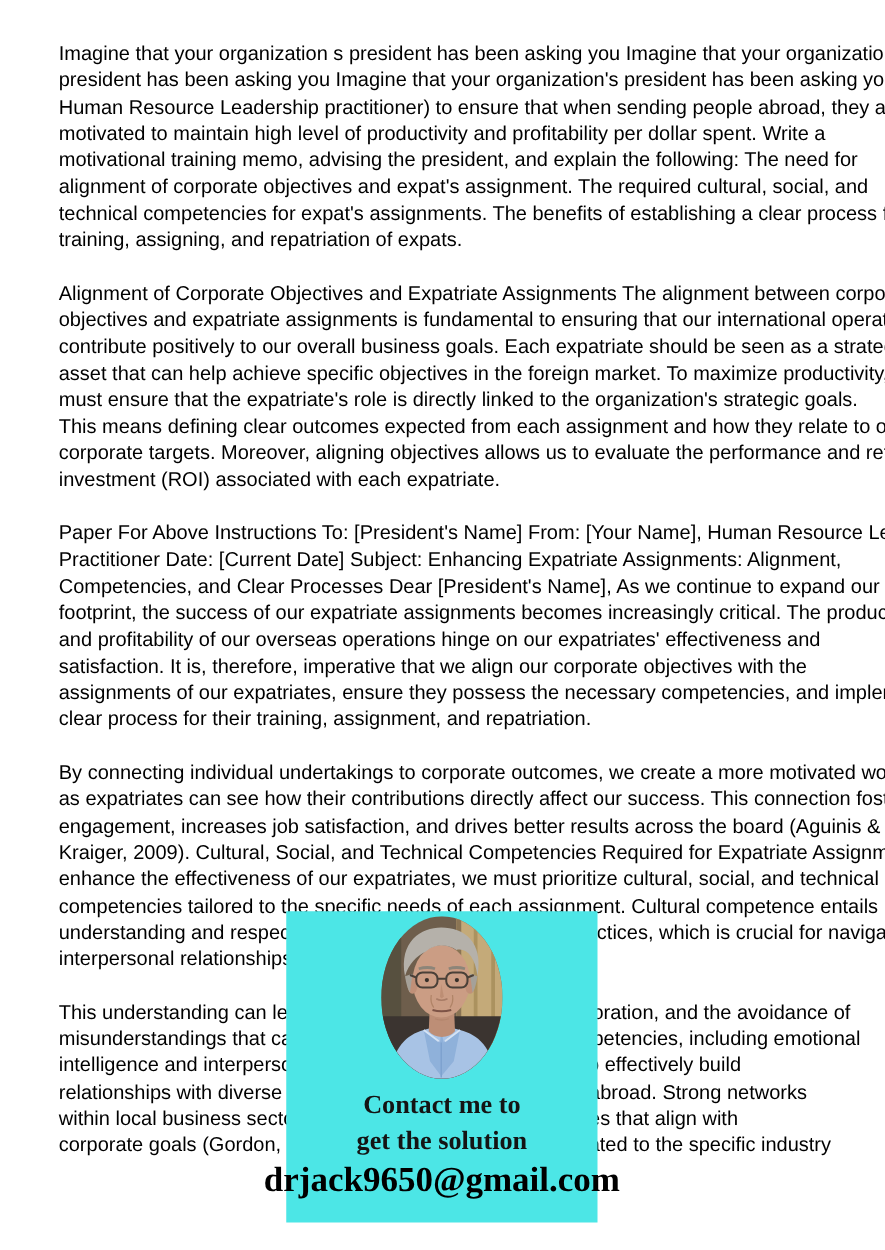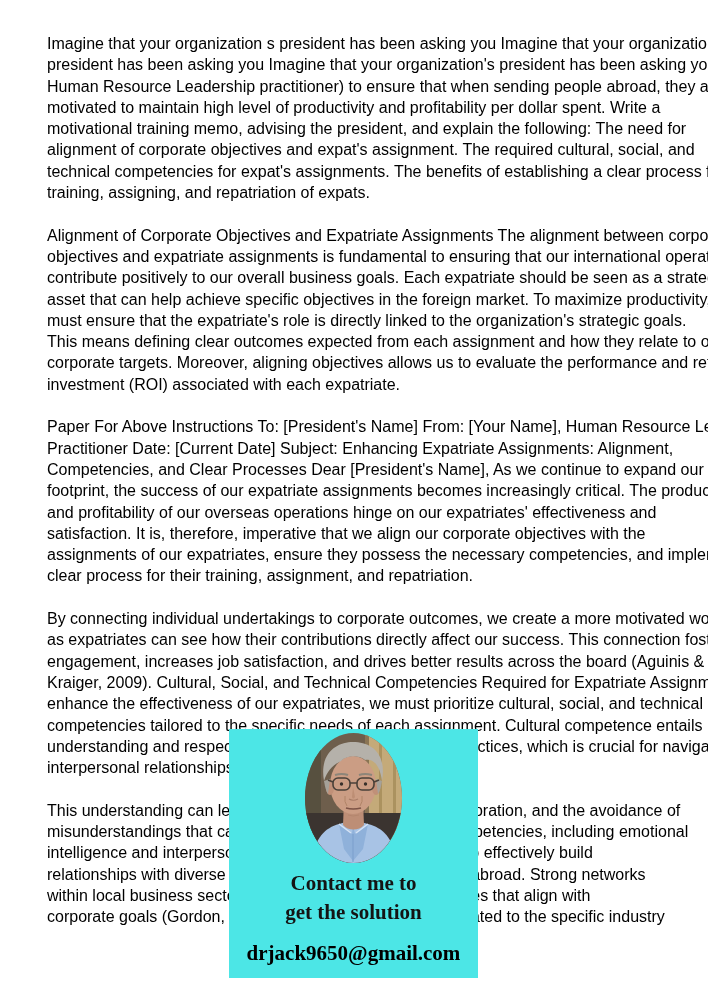--- a/index.html
+++ b/index.html
@@ -41,24 +41,24 @@
     margin-top: 6px;
     font-family: Liberation Serif, serif;
     font-weight: 700;
     font-size: 21px;
     line-height: 29px;
     color: var(--overlay-text, #141414);
     text-align: center;
     white-space: pre-line;
   }
   .email {
-    margin-top: 14px;
+    margin-top: 2px;
     font-family: "Liberation Serif", serif;
     font-weight: 700;
-    font-size: 21px;
+    font-size: 28px;
     color: #000000;
     text-align: center;
   }
 </style>
 </head>
 <body>
 
 <main class="doc">
   <p>Imagine that your organization s president has been asking you Imagine that your organization's
 president has been asking you Imagine that your organization's president has been asking you (as the

